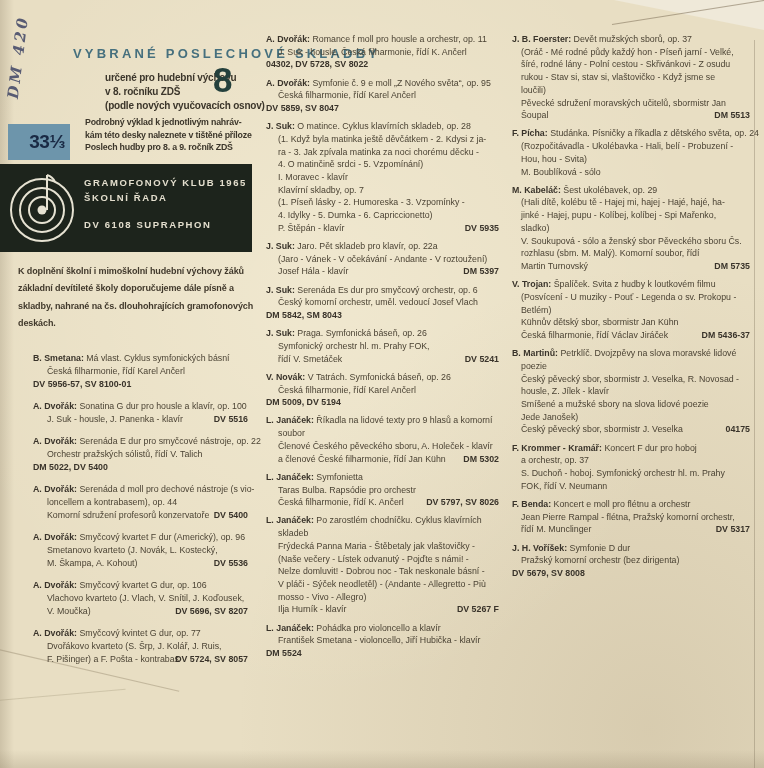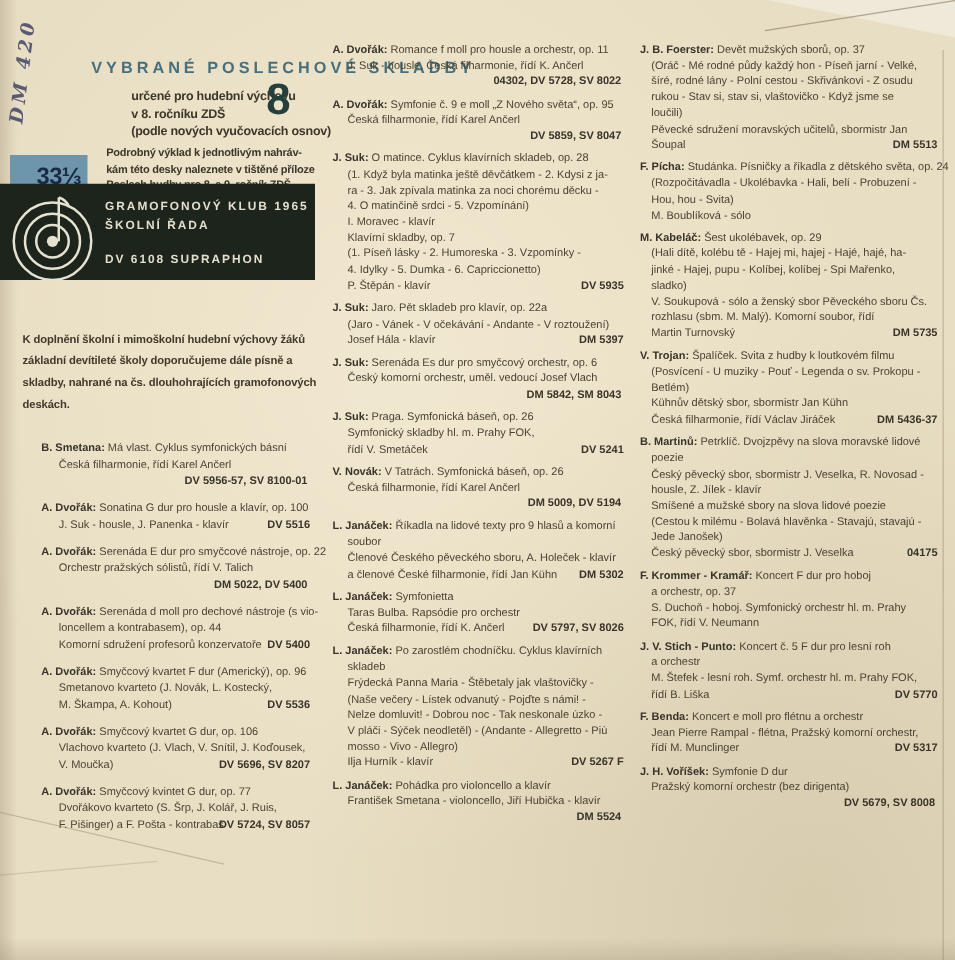--- a/index.html
+++ b/index.html
@@ -29,40 +29,40 @@
     margin-left:43px;
   }
   .subtitle{position:absolute; left:105px; top:71px; font-size:10px; font-weight:bold;
     color:#3c362b; line-height:14px; letter-spacing:-.2px; white-space:nowrap;}
   .grade{position:absolute; left:213px; top:60px; font-size:35px; font-weight:bold; color:#24403c;}
   .note{position:absolute; left:85px; top:116px; font-size:8.8px; font-weight:bold;
     color:#3c362b; line-height:12.6px; letter-spacing:-.2px; white-space:nowrap;}
   .badge{position:absolute; left:8px; top:124px; width:46px; height:36px;
     background:var(--badge); color:#1a2a44; font-weight:bold; font-size:19px;
     text-align:center; line-height:36px; letter-spacing:-.5px;padding-left:16px;}
-  .label-box{position:absolute; left:0; top:147px; width:252px; height:77px; background:var(--box);}
+  .label-box{position:absolute; left:0; top:164px; width:252px; height:88px; background:var(--box);}
   .label-box svg{position:absolute; left:6px; top:5px;}
   .box-lines{position:absolute; left:84px; top:11px;}
   .box-line{color:var(--boxtext); font-weight:bold; font-size:9.5px; letter-spacing:1.6px;
     line-height:15px; white-space:nowrap;}
   .box-line.catalog{margin-top:12px;}
   .intro{position:absolute; left:18px; top:263px; font-size:9px; font-weight:bold;
     color:#41392c; line-height:17.3px; letter-spacing:-.1px; white-space:nowrap;}
 
   .col{position:absolute; font-size:8.8px; color:var(--ink);}
   #col-left   {left:33px;  top:352px; width:215px; line-height:13px;   --ind:14px; --gap:9px;}
   #col-middle {left:266px; top:33px;  width:233px; line-height:12.7px; --ind:12px; --gap:5.5px;}
   #col-right  {left:512px; top:33px;  width:238px; line-height:12.7px; --ind:9px;  --gap:5.5px;}
   .entry{margin-bottom:var(--gap);}
   .e-title{padding-left:var(--ind); text-indent:calc(-1 * var(--ind)); white-space:nowrap;}
   .e-head{font-weight:bold; color:var(--ink-bold);}
   .d-line{padding-left:var(--ind); position:relative; white-space:nowrap;}
   .cat{font-weight:bold; color:var(--ink-bold); position:absolute; right:0; bottom:0;
     background:transparent; padding-left:4px;}
-  .cat-own{text-align:right; font-weight:bold; color:var(--ink-bold); padding-right:2px; white-space:nowrap;}
+  .cat-own{text-align:left; font-weight:bold; color:var(--ink-bold); padding-right:2px; white-space:nowrap;}
 
   .corner-sliver{position:absolute; right:0; top:0; width:0; height:0;
     border-left:150px solid transparent; border-top:30px solid #efe9d9;}
   .crease-tr{position:absolute; left:612px; top:24px; width:156px; height:1px;
     background:rgba(125,112,88,.55); transform:rotate(-9deg); transform-origin:left center;}
   .edge-line{position:absolute; left:754px; top:40px; width:1px; height:728px;
     background:rgba(120,108,85,.35);}
   .crease-bl1{position:absolute; left:-6px; top:648px; width:190px; height:1px;
     background:rgba(150,138,110,.45); transform:rotate(13deg); transform-origin:left center;}
   .crease-bl2{position:absolute; left:-4px; top:700px; width:130px; height:1px;
@@ -185,21 +185,21 @@
       <div class="d-line">(Jaro - Vánek - V očekávání - Andante - V roztoužení)</div>
       <div class="d-line">Josef Hála - klavír<b class="cat">DM 5397</b></div>
     </div>
     <div class="entry">
       <div class="e-title"><b class="e-head">J. Suk:</b> Serenáda Es dur pro smyčcový orchestr, op. 6</div>
       <div class="d-line">Český komorní orchestr, uměl. vedoucí Josef Vlach</div>
       <div class="cat-own"><b>DM 5842, SM 8043</b></div>
     </div>
     <div class="entry">
       <div class="e-title"><b class="e-head">J. Suk:</b> Praga. Symfonická báseň, op. 26</div>
-      <div class="d-line">Symfonický skladby hl. m. Prahy FOK,</div>
+      <div class="d-line">Symfonický orchestr hl. m. Prahy FOK,</div>
       <div class="d-line">řídí V. Smetáček<b class="cat">DV 5241</b></div>
     </div>
     <div class="entry">
       <div class="e-title"><b class="e-head">V. Novák:</b> V Tatrách. Symfonická báseň, op. 26</div>
       <div class="d-line">Česká filharmonie, řídí Karel Ančerl</div>
       <div class="cat-own"><b>DM 5009, DV 5194</b></div>
     </div>
     <div class="entry">
       <div class="e-title"><b class="e-head">L. Janáček:</b> Říkadla na lidové texty pro 9 hlasů a komorní</div>
       <div class="d-line">soubor</div>
@@ -209,21 +209,21 @@
     <div class="entry">
       <div class="e-title"><b class="e-head">L. Janáček:</b> Symfonietta</div>
       <div class="d-line">Taras Bulba. Rapsódie pro orchestr</div>
       <div class="d-line">Česká filharmonie, řídí K. Ančerl<b class="cat">DV 5797, SV 8026</b></div>
     </div>
     <div class="entry">
       <div class="e-title"><b class="e-head">L. Janáček:</b> Po zarostlém chodníčku. Cyklus klavírních</div>
       <div class="d-line">skladeb</div>
       <div class="d-line">Frýdecká Panna Maria - Štěbetaly jak vlaštovičky -</div>
       <div class="d-line">(Naše večery - Lístek odvanutý - Pojďte s námi! -</div>
-      <div class="d-line">Nelze domluvit! - Dobrou noc - Tak neskonale úzko -</div>
+      <div class="d-line">Nelze domluvit! - Dobrou noc - Tak neskonale básní -</div>
       <div class="d-line">V pláči - Sýček neodletěl) - (Andante - Allegretto - Più</div>
       <div class="d-line">mosso - Vivo - Allegro)</div>
       <div class="d-line">Ilja Hurník - klavír<b class="cat">DV 5267 F</b></div>
     </div>
     <div class="entry">
       <div class="e-title"><b class="e-head">L. Janáček:</b> Pohádka pro violoncello a klavír</div>
       <div class="d-line">František Smetana - violoncello, Jiří Hubička - klavír</div>
       <div class="cat-own"><b>DM 5524</b></div>
     </div>
   </div>
@@ -258,37 +258,30 @@
       <div class="d-line">Betlém)</div>
       <div class="d-line">Kühnův dětský sbor, sbormistr Jan Kühn</div>
       <div class="d-line">Česká filharmonie, řídí Václav Jiráček<b class="cat">DM 5436-37</b></div>
     </div>
     <div class="entry">
       <div class="e-title"><b class="e-head">B. Martinů:</b> Petrklíč. Dvojzpěvy na slova moravské lidové</div>
       <div class="d-line">poezie</div>
       <div class="d-line">Český pěvecký sbor, sbormistr J. Veselka, R. Novosad -</div>
       <div class="d-line">housle, Z. Jílek - klavír</div>
       <div class="d-line">Smíšené a mužské sbory na slova lidové poezie</div>
-      <div class="d-line">(Cestou k milému - Bolavá hlavěnka - Stavajú, stavajú -</div>
       <div class="d-line">Jede Janošek)</div>
       <div class="d-line">Český pěvecký sbor, sbormistr J. Veselka<b class="cat">04175</b></div>
     </div>
     <div class="entry">
       <div class="e-title"><b class="e-head">F. Krommer - Kramář:</b> Koncert F dur pro hoboj</div>
       <div class="d-line">a orchestr, op. 37</div>
       <div class="d-line">S. Duchoň - hoboj. Symfonický orchestr hl. m. Prahy</div>
       <div class="d-line">FOK, řídí V. Neumann</div>
     </div>
     <div class="entry">
-      <div class="e-title"><b class="e-head">J. V. Stich - Punto:</b> Koncert č. 5 F dur pro lesní roh</div>
-      <div class="d-line">a orchestr</div>
-      <div class="d-line">M. Štefek - lesní roh. Symf. orchestr hl. m. Prahy FOK,</div>
-      <div class="d-line">řídí B. Liška<b class="cat">DV 5770</b></div>
-    </div>
-    <div class="entry">
       <div class="e-title"><b class="e-head">F. Benda:</b> Koncert e moll pro flétnu a orchestr</div>
       <div class="d-line">Jean Pierre Rampal - flétna, Pražský komorní orchestr,</div>
       <div class="d-line">řídí M. Munclinger<b class="cat">DV 5317</b></div>
     </div>
     <div class="entry">
       <div class="e-title"><b class="e-head">J. H. Voříšek:</b> Symfonie D dur</div>
       <div class="d-line">Pražský komorní orchestr (bez dirigenta)</div>
       <div class="cat-own"><b>DV 5679,  SV 8008</b></div>
     </div>
   </div>

